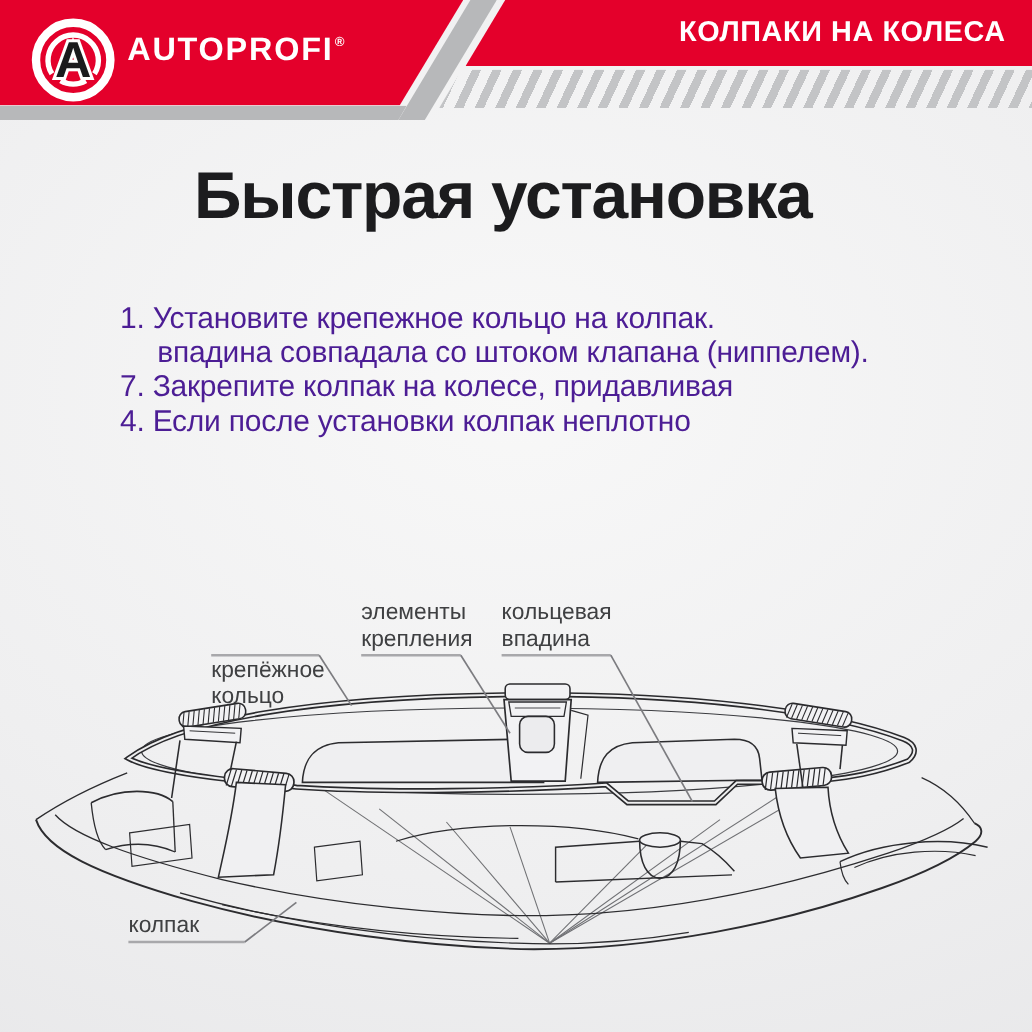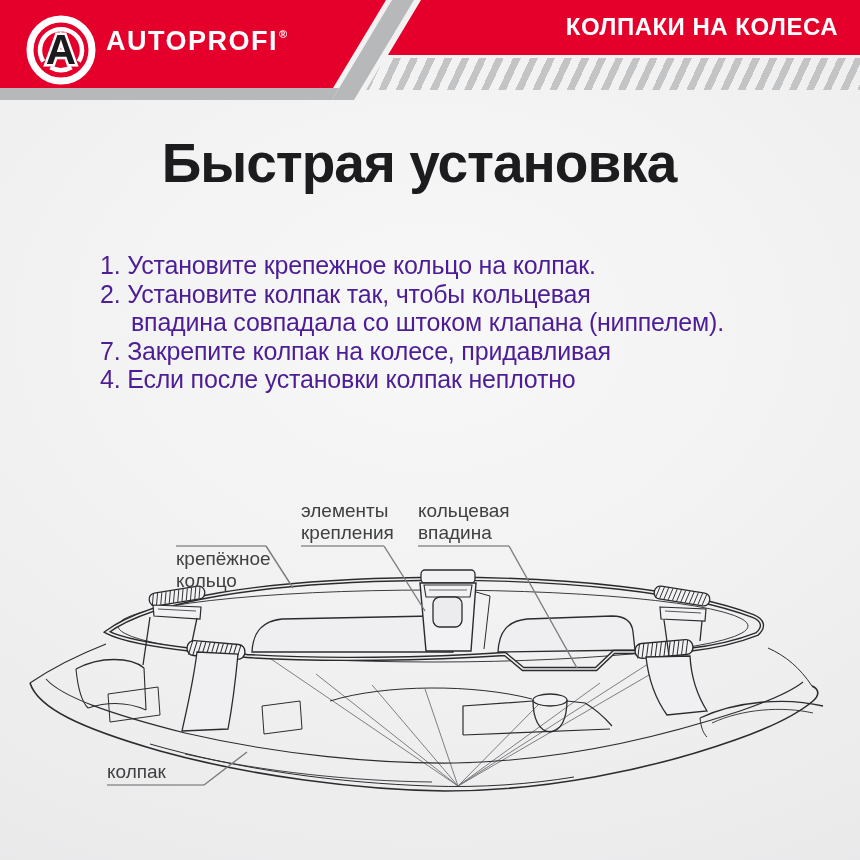--- a/index.html
+++ b/index.html
@@ -56,21 +56,20 @@
   <path d="M 28.5 56.2 A 21 21 0 0 0 49.5 56.2" fill="none" stroke="#ffffff" stroke-width="4.5"></path>
   <text x="39" y="53" text-anchor="middle" font-family="Liberation Sans, sans-serif" font-weight="bold" font-size="42" fill="#1b1b1d" style="paint-order:stroke" stroke="#ffffff" stroke-width="5">A</text>
 </svg>
 <div class="abs brand"><span>AUTOPROFI</span><sup>®</sup></div>
 <div class="abs banner-title">КОЛПАКИ НА КОЛЕСА</div>
 
 <div class="abs page-title">Быстрая установка</div>
 
 <div class="abs steps">
   <div class="step-line">1. Установите крепежное кольцо на колпак.</div>
-  <div class="step-line">2. Установите колпак так, чтобы кольцевая</div>
   <div class="step-line cont">впадина совпадала со штоком клапана (ниппелем).</div>
   <div class="step-line">7. Закрепите колпак на колесе, придавливая</div>
   <div class="step-line">4. Если после установки колпак неплотно</div>
 </div>
 
 <svg class="illustration" width="860" height="860" viewBox="0 0 860 860">
 
   <g stroke="#5a5b5f" stroke-width="0.9" opacity="0.85">
     <line x1="458" y1="786" x2="268" y2="657"></line>
     <line x1="458" y1="786" x2="316" y2="674"></line>

